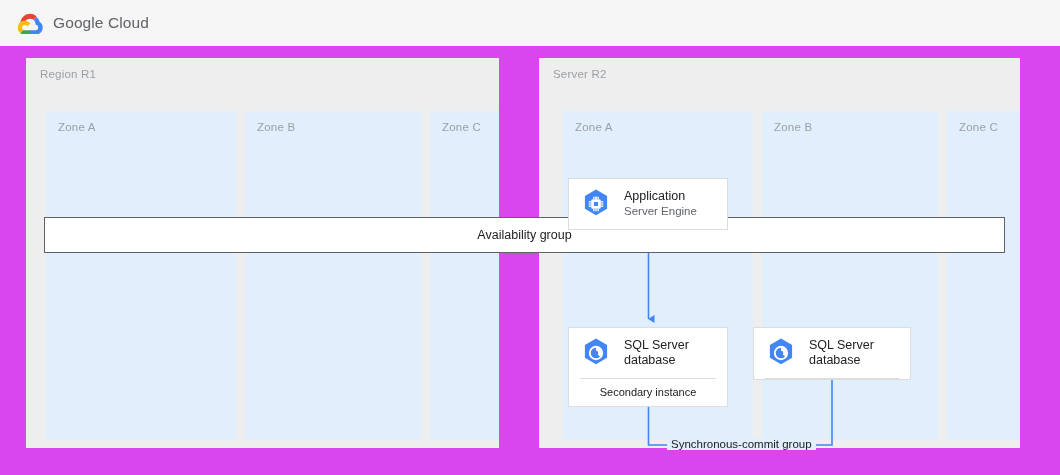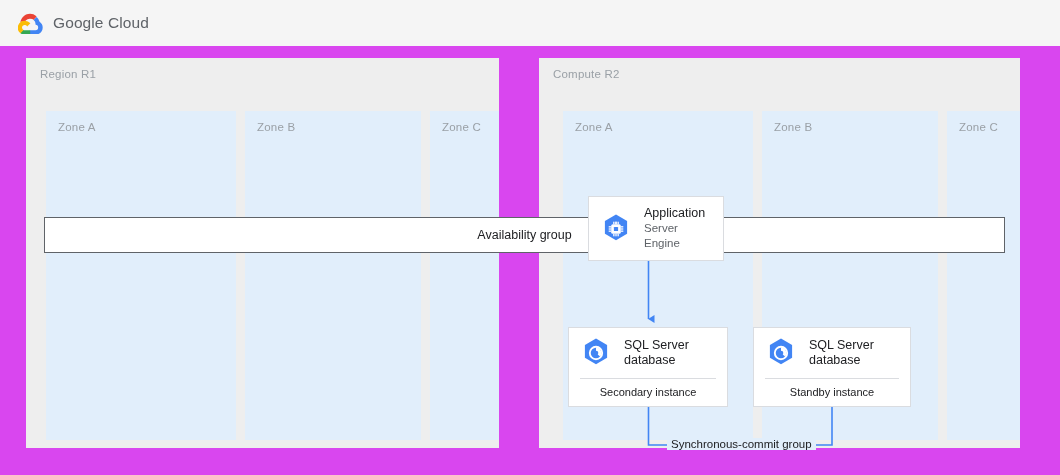--- a/index.html
+++ b/index.html
@@ -152,21 +152,21 @@
     background: #dadce0;
     margin: 0 11px;
   }
   .card-footer {
     font-size: 11px;
     color: #202124;
     text-align: center;
     padding: 7px 0 8px;
   }
 
-  #card-application { left: 568px; top: 150px; width: 136px; margin-left: 20px; }
+  #card-application { left: 568px; top: 132px; width: 160px; }
   #card-sql-secondary { left: 568px; top: 281px; width: 160px; }
   #card-sql-standby  { left: 753px; top: 281px; width: 158px; }
 
   
   .sync-label {
     position: absolute;
     left: 667px;
     top: 392px;
     font-size: 11.5px;
     color: #202124;
@@ -201,21 +201,21 @@
     </div>
     <div class="zone" id="r1-zone-b">
       <div class="zone-label">Zone B</div>
     </div>
     <div class="zone" id="r1-zone-c">
       <div class="zone-label">Zone C</div>
     </div>
   </div>
 
   <div class="region" id="region-r2">
-    <div class="region-label">Compute R2</div>
+    <div class="region-label">Server R2</div>
     <div class="zone" id="r2-zone-a">
       <div class="zone-label">Zone A</div>
     </div>
     <div class="zone" id="r2-zone-b">
       <div class="zone-label">Zone B</div>
     </div>
     <div class="zone" id="r2-zone-c">
       <div class="zone-label">Zone C</div>
     </div>
   </div>
@@ -306,18 +306,17 @@
           <path d="M16 10.6a5.4 5.4 0 0 1 4.1 8.9l-4.1-3.5z" fill="#ffffff"></path>
           <circle cx="16" cy="16" r="2.3" fill="#4285f4"></circle>
         </svg>
       </span>
       <div class="card-text">
         <span class="card-title">SQL Server
 database</span>
       </div>
     </div>
     <div class="card-divider"></div>
-    <div class="card-footer">Standby instance</div>
   </div>
 
   <span class="sync-label">Synchronous-commit group</span>
 
 </div>
 
 </body></html>

